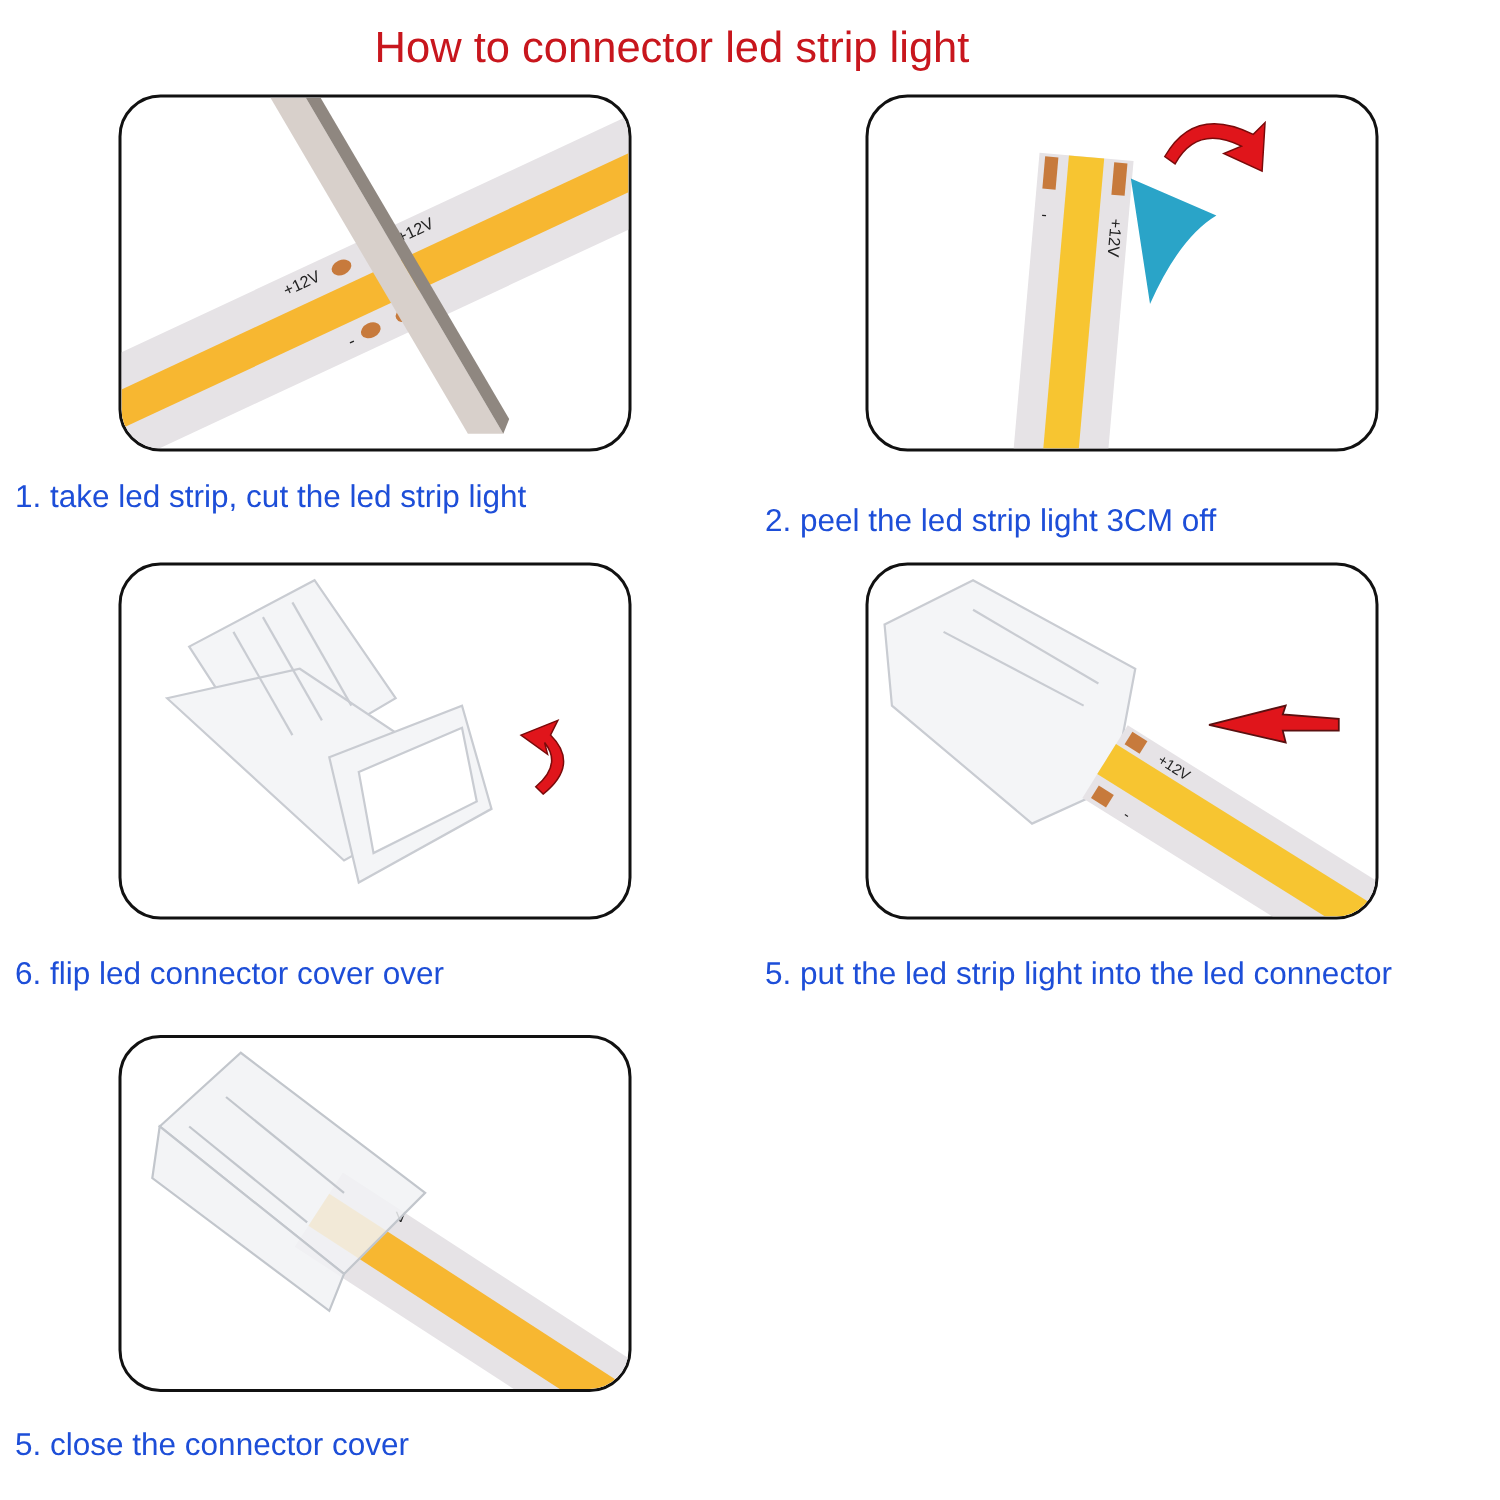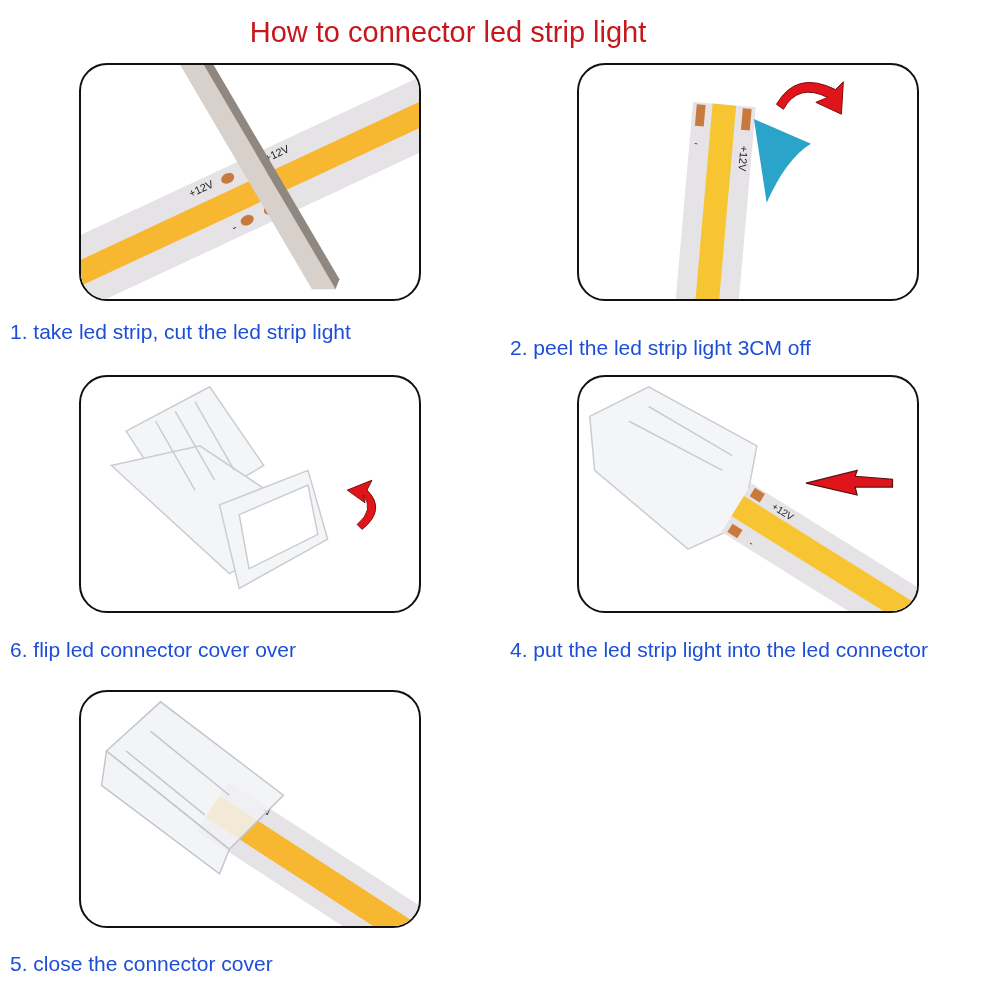--- a/index.html
+++ b/index.html
@@ -91,21 +91,21 @@
       <rect x="145" y="152" width="12" height="10" fill="#c77a3c"></rect>
       <rect x="145" y="195" width="12" height="10" fill="#c77a3c"></rect>
       <text x="170" y="161" font-size="10" fill="#222" font-family="Liberation Sans, sans-serif">+12V</text>
       <text x="170" y="205" font-size="10" fill="#222" font-family="Liberation Sans, sans-serif">-</text>
     </g>
     <g>
       <polygon points="230,108 282,95 280,101 318,104 318,112 280,112 282,120" fill="#e0151b" stroke="#5a1010" stroke-width="1.2"></polygon>
     </g>
   </svg>
 </div>
-<div class="caption" id="c4">4. put the led strip light into the led connector</div>
+<div class="caption" id="c4">5. put the led strip light into the led connector</div>
 
 <div class="panel" id="p5">
   <svg viewBox="0 0 342 238">
     <g transform="rotate(33 200 160)">
       <rect x="120" y="130" width="320" height="60" fill="#e6e3e6"></rect>
       <rect x="120" y="147" width="320" height="26" fill="#f7b731"></rect>
     </g>
     <text x="185" y="125" font-size="10" fill="#222" font-family="Liberation Sans, sans-serif">V</text>
     <g fill="#f1f2f4" fill-opacity="0.85" stroke="#c2c6cc" stroke-width="1.5">
       <polygon points="25,60 80,10 205,105 150,160"></polygon>

